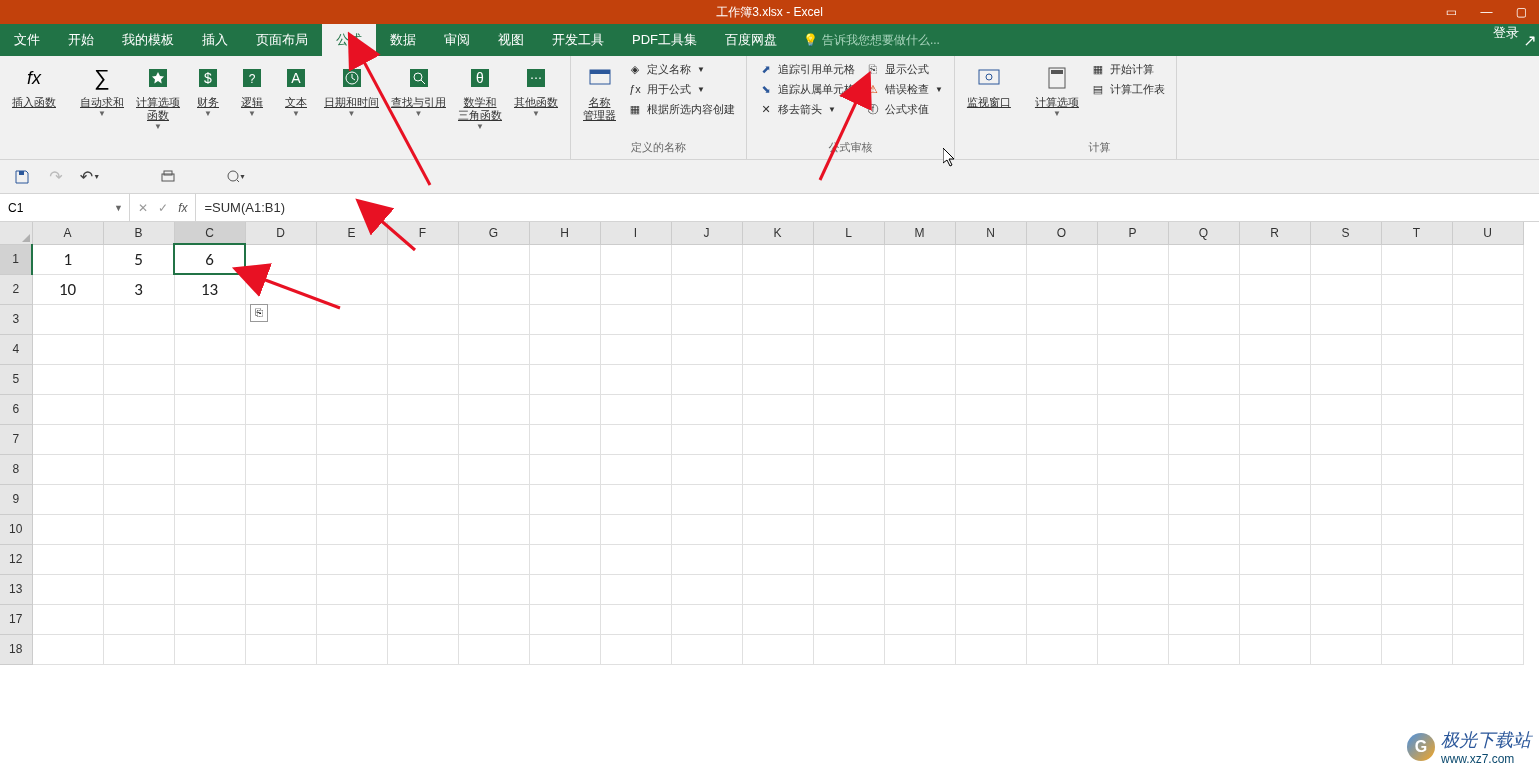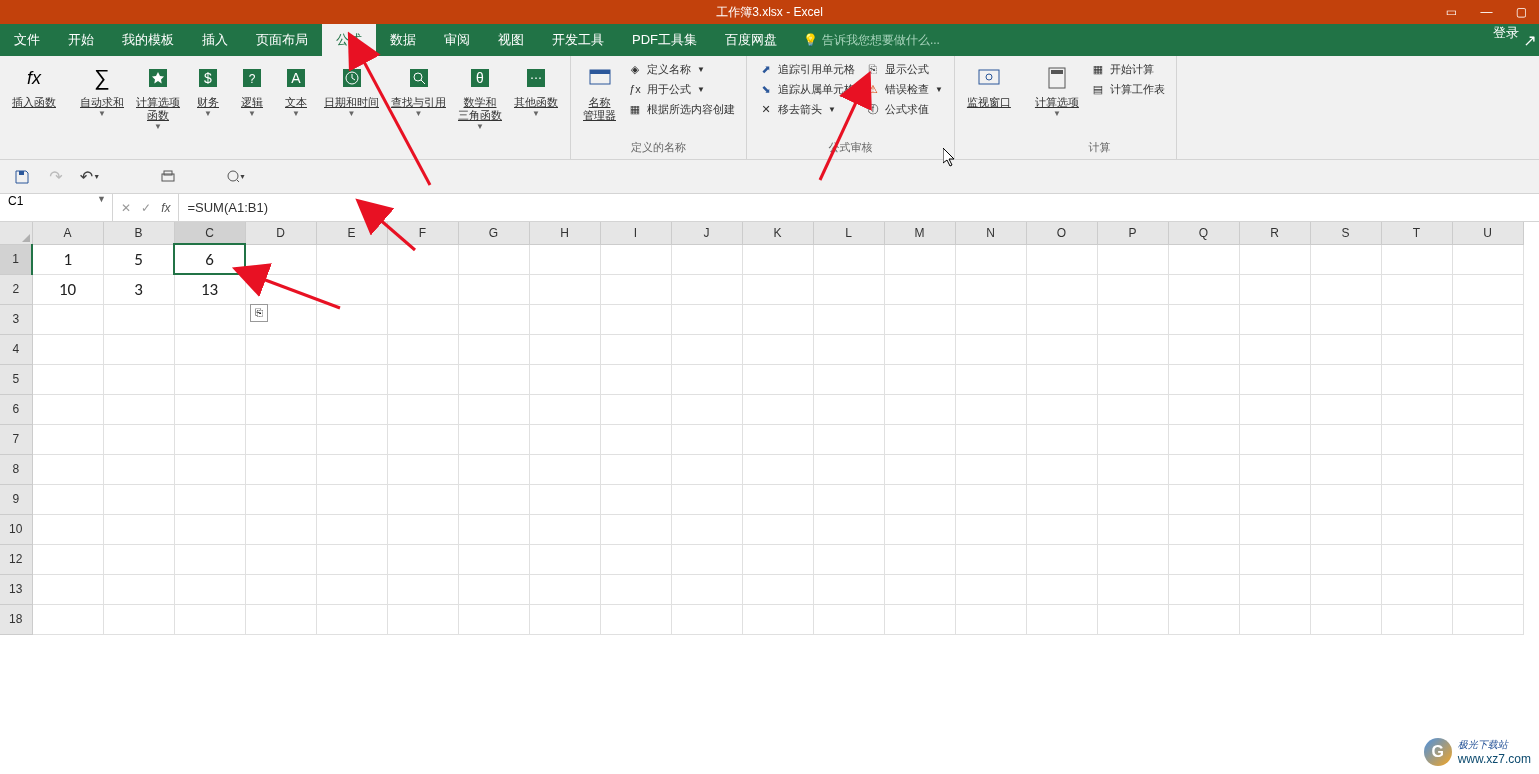--- a/index.html
+++ b/index.html
@@ -33,21 +33,21 @@
 .small-btn-col { display: flex; flex-direction: column; gap: 2px; }
 .small-btn { display: flex; align-items: center; gap: 4px; font-size: 11px; color: #333; padding: 1px 3px; white-space: nowrap; }
 .small-btn .icon-sm { width: 16px; height: 16px; display: flex; align-items: center; justify-content: center; }
 
 
 .qat { background: #f1f1f1; height: 34px; border-bottom: 1px solid #d4d4d4; display: flex; align-items: center; gap: 14px; padding: 0 12px; }
 .qat .qbtn { width: 20px; height: 20px; display: flex; align-items: center; justify-content: center; color: #404040; }
 
 
 .formulabar { height: 28px; border-bottom: 1px solid #d4d4d4; display: flex; align-items: stretch; }
-.namebox { width: 113px; border-right: 1px solid #d4d4d4; display: flex; padding: 0 8px; font-size: 12px; position: relative; }
+.namebox { width: 130px; border-right: 1px solid #d4d4d4; display: flex; align-items: center; padding: 0 8px; font-size: 12px; position: relative; }
 .namebox .dd-arrow { position: absolute; right: 6px; font-size: 9px; color: #666; }
 .fx-controls { display: flex; align-items: center; border-right: 1px solid #d4d4d4; padding: 0 8px; gap: 10px; color: #999; }
 .fx-controls .fx-btn { font-size: 12px; }
 .formula-input { flex: 1; display: flex; align-items: center; padding: 0 8px; font-size: 13px; color: #333; }
 
 
 .sheet { position: relative; }
 .sheet table { border-collapse: collapse; table-layout: fixed; }
 .sheet .corner { width: 32px; height: 22px; background: #e6e6e6; border-right: 1px solid #ccc; border-bottom: 1px solid #ccc; position: relative; }
 .sheet .corner::after { content: ""; position: absolute; right: 2px; bottom: 2px; width: 0; height: 0; border-left: 8px solid transparent; border-bottom: 8px solid #b0b0b0; }
@@ -60,21 +60,21 @@
 .sheet td.selected::after { content: ""; position: absolute; right: -3px; bottom: -3px; width: 6px; height: 6px; background: #217346; }
 
 
 .arrow { position: absolute; pointer-events: none; }
 
 
 .autofill-icon { position: absolute; width: 18px; height: 18px; border: 1px solid #999; background: #fff; display: flex; align-items: center; justify-content: center; font-size: 10px; }
 
 
 .watermark { position: absolute; right: 8px; bottom: 8px; display: flex; align-items: center; gap: 6px; }
-.watermark .wm-text { font-size: 10px; }
+.watermark .wm-text { font-size: 18px; }
 .watermark .wm-url { font-size: 12px; color: #0c4a6e; }
 .watermark .wm-logo { width: 28px; height: 28px; border-radius: 50%; background: linear-gradient(135deg,#4a90e2,#f5a623); display: flex; align-items: center; justify-content: center; color: #fff; font-weight: bold; }
 
 
 .ic-green { color: #217346; }
 .ic-blue { color: #2b579a; }
 .ic-orange { color: #d83b01; }
 </style>
 </head>
 <body>
@@ -679,20 +679,44 @@
           <td></td>
           <td></td>
           <td></td>
           <td></td>
           <td></td>
           <td></td>
           <td></td>
           <td></td>
         </tr>
         <tr>
+          <th class="rowh">17</th>
+          <td></td>
+          <td></td>
+          <td></td>
+          <td></td>
+          <td></td>
+          <td></td>
+          <td></td>
+          <td></td>
+          <td></td>
+          <td></td>
+          <td></td>
+          <td></td>
+          <td></td>
+          <td></td>
+          <td></td>
+          <td></td>
+          <td></td>
+          <td></td>
+          <td></td>
+          <td></td>
+          <td></td>
+        </tr>
+        <tr>
           <th class="rowh">18</th>
           <td></td>
           <td></td>
           <td></td>
           <td></td>
           <td></td>
           <td></td>
           <td></td>
           <td></td>
           <td></td>

